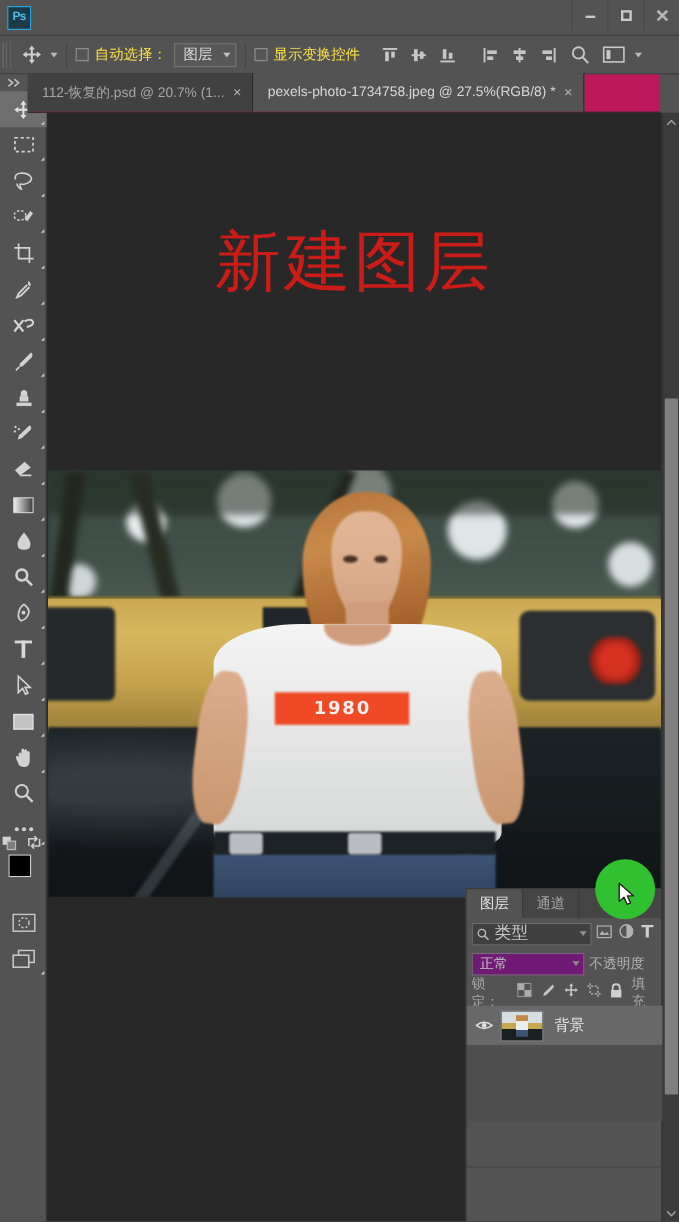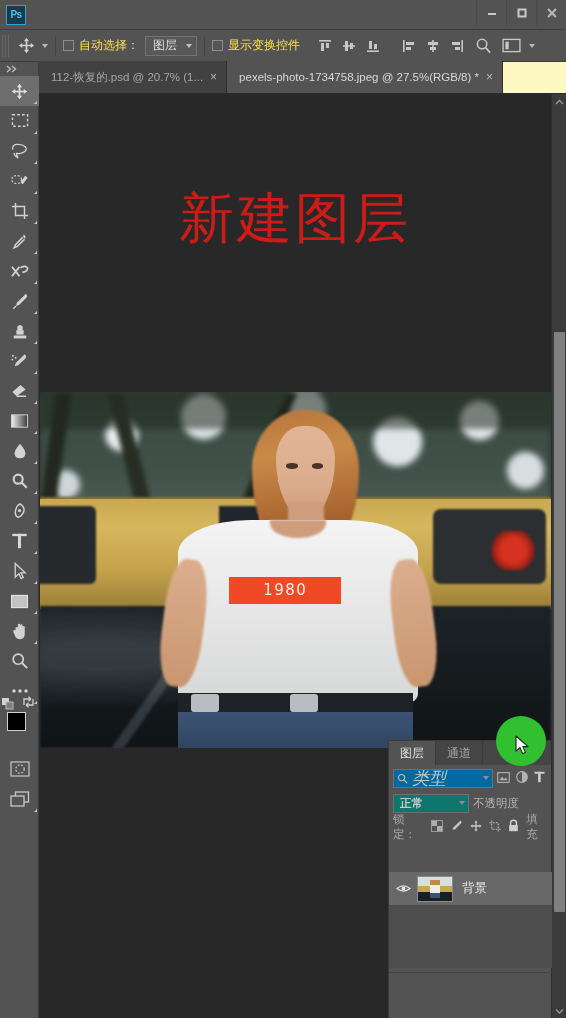--- a/index.html
+++ b/index.html
@@ -142,23 +142,23 @@
   .sw-swap {
     position: absolute; right: 4px; top: -12px;
     color: #c9c9c9; font-size: 11px;
   }
   .sw-default {
     position: absolute; left: 2px; top: -12px;
   }
 
   
   .tabbar {
-    position: absolute; left: 39px; top: 62px;
+    position: absolute; left: 23px; top: 62px;
     width: 527px; height: 32px;
-    background: #fef9c3;
+    background: #be185d;
     display: flex; align-items: flex-end;
     border-bottom: 1px solid #2b2b2b;
   }
   .tab {
     height: 32px;
     display: flex; align-items: center;
     padding: 0 9px 0 12px;
     font-size: 11.5px;
     color: #a6a6a6;
     background: #414141;
@@ -302,21 +302,21 @@
     background: #cf9d7e; border-radius: 0 0 60% 60% / 0 0 100% 100%;
     filter: blur(0.8px);
   }
   .ph-shirt-band {
     position: absolute; left: 37%; top: 52%; width: 22%; height: 7.5%;
     background: #ef4a25; filter: blur(0.7px);
   }
   .ph-1980 {
     position: absolute; left: 37%; top: 52%; width: 22%; height: 7.5%;
     display: flex; align-items: center; justify-content: center;
-    color: #f5f0ec; font-size: 15px; font-weight: normal; letter-spacing: 1.5px;
+    color: #f5f0ec; font-size: 15px; font-weight: bold; letter-spacing: 1.5px;
     font-family: "DejaVu Sans", sans-serif;
     filter: blur(0.3px);
   }
   .ph-arm-l, .ph-arm-r {
     position: absolute; top: 47%; width: 8%; height: 36%;
     background: linear-gradient(to bottom, #dcae8e, #c9966f);
     filter: blur(1px); border-radius: 40%;
   }
   .ph-arm-l { left: 24%; transform: rotate(7deg); }
   .ph-arm-r { left: 69%; transform: rotate(-7deg); }
@@ -375,52 +375,50 @@
     font-size: 12px; color: #a8a8a8;
     border-right: 1px solid #3a3a3a;
   }
   .panel-tab.active { background: #535353; color: #e2e2e2; }
   .filter-row {
     height: 26px; display: flex; align-items: center;
     padding: 0 4px; gap: 4px;
   }
   .filter-box {
     flex: 1; height: 19px;
-    background: #0369a1; border: 1px solid #6f6f6f;
+    background: #404040; border: 1px solid #6f6f6f;
     display: flex; align-items: center; gap: 4px;
-    padding: 0 3px; color: #c6c6c6; font-size: 17px;
+    padding: 0 3px; color: #c6c6c6; font-size: 14px;
     min-width: 0;
-    font-style: italic;
   }
   .filter-box .fb-label { flex: 1; white-space: nowrap; overflow: hidden; }
   .filter-icons { display: flex; align-items: center; gap: 6px; padding-right: 2px; }
   .blend-row {
     height: 24px; display: flex; align-items: center;
     padding: 0 4px; gap: 4px;
   }
   .blend-select {
-    width: 76px; height: 19px;
-    background: #0f766e; border: 1px solid #6f6f6f;
+    width: 94px; height: 19px;
+    background: #701a75; border: 1px solid #6f6f6f;
     display: flex; align-items: center; justify-content: space-between;
-    padding: 0 3px 0 6px; color: #c6c6c6; font-size: 11.5px; font-weight: bold;
+    padding: 0 3px 0 6px; color: #c6c6c6; font-size: 11.5px;
   }
   .opacity-label {
     color: #b4b4b4; font-size: 11.5px; white-space: nowrap;
   }
   .lock-row {
     height: 23px; display: flex; align-items: center;
     padding: 0 4px; gap: 7px;
     color: #ababab; font-size: 11.5px;
   }
   .layer-list { position: absolute; left:0; top: 97px; width: 163px; bottom: 46px; }
   .layer-row {
     height: 34px; display: flex; align-items: center;
     background: #686868;
     border-bottom: 1px solid #4a4a4a;
-    margin-top: 34px;
   }
   .layer-eye { width: 28px; display: flex; align-items: center; justify-content: center; }
   .layer-thumb {
     width: 36px; height: 26px; border: 1px solid #8a8a8a;
     overflow: hidden; position: relative; background: #3a4447;
   }
   .lt-sky { position:absolute; inset:0; background: linear-gradient(to bottom,#d7dee0 0 38%, #c7a74f 38% 62%, #1a1f22 62% 100%); }
   .lt-fig { position:absolute; left:36%; top:14%; width:28%; height:76%;
             background: linear-gradient(to bottom,#c08a4a 0 26%, #eceeed 26% 70%, #3b5370 70% 100%); }
   .layer-name { margin-left: 9px; color: #e6e6e6; font-size: 12.5px; }

